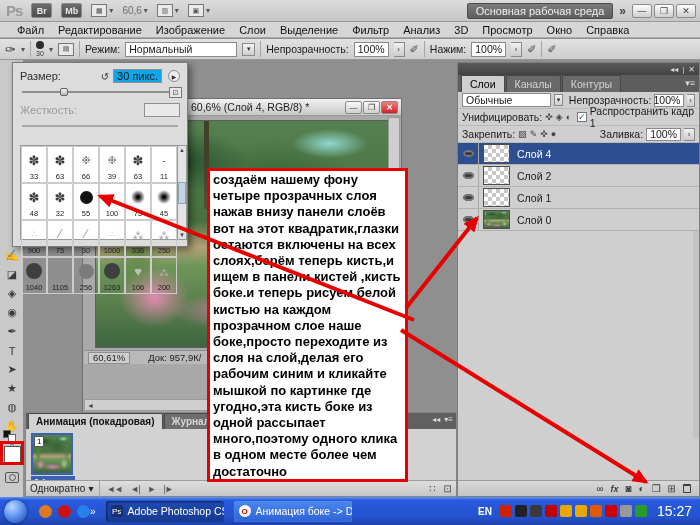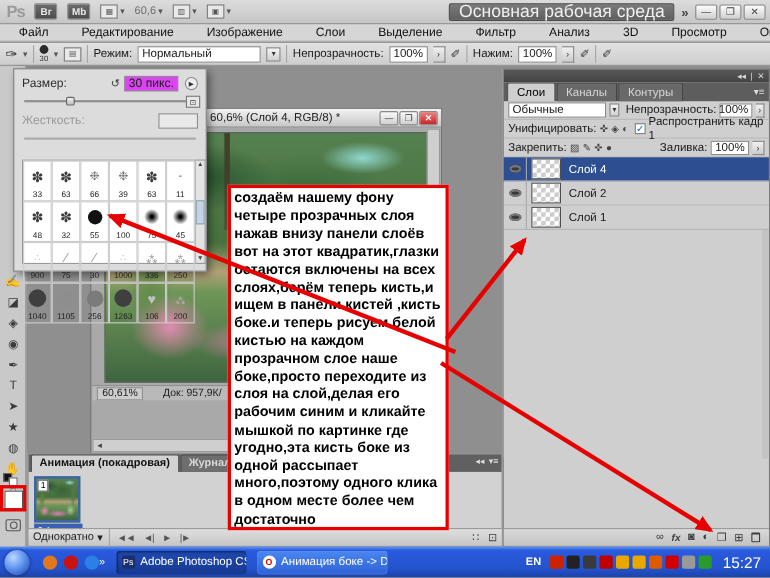--- a/index.html
+++ b/index.html
@@ -13,29 +13,29 @@
             display:flex; align-items:center; gap:9px; padding:0 4px 0 6px; }
   .ps-logo { color:#9a9a9a; font-weight:bold; font-size:15px; letter-spacing:-1px; }
   .appicon { width:21px; height:15px; border:1px solid #8a8a8a; border-radius:2px;
              background:linear-gradient(#6c6c6c,#4c4c4c); color:#e8e8e8; font-size:9px;
              display:flex; align-items:center; justify-content:center; font-weight:bold; }
   .appbtn { display:flex; align-items:center; gap:2px; color:#3c3c3c; }
   .mini-dd { font-size:8px; color:#555; }
   .zoom-ro { color:#6f6f6f; font-size:10px; }
   .wsbar { margin-left:auto; display:flex; align-items:center; gap:6px; }
   .wsbtn { background:linear-gradient(#7b7b7b,#5f5f5f); border:1px solid #4a4a4a; color:#f0f0f0;
-           height:16px; padding:0 8px; display:flex; align-items:center; font-size:16px; border-radius:2px;}
+           height:16px; padding:0 8px; display:flex; align-items:center; font-size:11px; border-radius:2px;}
   .chev { color:#444; font-weight:bold; font-size:12px; }
   .winctl { display:flex; gap:2px; }
   .winbtn { width:20px; height:14px; border:1px solid #8b8b8b; background:linear-gradient(#fdfdfd,#cfcfcf);
             font-size:9px; display:flex; align-items:center; justify-content:center; color:#444; border-radius:2px;}
 
   
   .menubar { position:absolute; left:0; top:22px; width:700px; height:16px; background:#d6d6d6;
-             border-bottom:1px solid #a8a8a8; display:flex; align-items:center; gap:16px; padding-left:10px; }
+             border-bottom:1px solid #a8a8a8; display:flex; align-items:center; gap:0; padding-left:10px; }
   .menu-item { padding:0 7px; color:#111; }
 
   
   .optionsbar { position:absolute; left:0; top:39px; width:700px; height:21px;
                 background:linear-gradient(#e2e2e2,#cdcdcd); border-bottom:1px solid #979797;
                 display:flex; align-items:center; gap:5px; padding-left:5px; font-size:10.5px; }
   .osep { width:1px; height:16px; background:#a5a5a5; }
   .tool-glyph { font-size:13px; color:#2e2e2e; }
   .bpreview { display:flex; flex-direction:column; align-items:center; line-height:6px; }
   .bpreview .dot { width:8px; height:8px; border-radius:50%; background:#2b2b2b; }
@@ -101,21 +101,21 @@
   .zoomfield { background:#cdcdcd; border:1px solid #8f8f8f; height:12px; padding:0 4px; margin-left:4px;
                display:flex; align-items:center; }
   .docinfo { margin-left:18px; white-space:nowrap; }
 
   
   .brushpanel { position:absolute; left:12px; top:62px; width:176px; height:185px; background:#dcdcdc;
                 border:1px solid #7c7c7c; box-shadow:3px 3px 7px rgba(0,0,0,.45); z-index:5; padding:6px 7px 0 7px;}
   .bp-row { display:flex; align-items:center; gap:4px; }
   .bp-label { color:#2f2f2f; }
   .bp-label.dis { color:#9a9a9a; }
-  .bp-size-box { background:#d946ef; border:1px solid #8f8f8f; height:14px; padding:0 3px; min-width:48px;
+  .bp-size-box { background:#0ea5e9; border:1px solid #8f8f8f; height:14px; padding:0 3px; min-width:48px;
                  display:flex; align-items:center; }
   .flyout { margin-left:2px; width:12px; height:12px; border:1px solid #8a8a8a; border-radius:50%;
             font-size:6px; display:flex; align-items:center; justify-content:center; color:#333; background:#eee;}
   .slider { position:relative; height:10px; margin:4px 2px 2px 2px; }
   .slider .track { position:absolute; left:0; right:0; top:4px; height:2px; background:#8f8f8f; }
   .slider .thumb { position:absolute; top:1px; width:8px; height:8px; background:linear-gradient(#f2f2f2,#bdbdbd);
                    border:1px solid #666; border-radius:2px; }
   .newpreset { position:absolute; right:5px; top:24px; width:13px; height:11px; border:1px solid #777;
                background:#e7e7e7; font-size:7px; display:flex; align-items:center; justify-content:center; color:#444;}
   .bgridwrap { position:absolute; left:7px; right:7px; top:82px; bottom:6px; display:flex; }
@@ -560,20 +560,29 @@
       </div>
       <div class="lrow">
         <span class="eyecell">
           <span class="eye"></span>
         </span>
         <span class="thumbcell">
           <div class="lthumb checker"></div>
         </span>
         <span class="lname">Слой 1</span>
       </div>
+      <div class="lrow">
+        <span class="eyecell">
+          <span class="eye"></span>
+        </span>
+        <span class="thumbcell">
+          <div class="lthumb landscape"></div>
+        </span>
+        <span class="lname">Слой 0</span>
+      </div>
     </div>
   <div class="lp-empty"></div>
   <div class="ldock">
       <span class="dockico">∞</span>
       <span class="dock-fx">fx</span>
       <span class="dockico">◙</span>
       <span class="dockico">◐</span>
       <span class="dockico">❐</span>
       <span class="dockico">⊞</span>
       <span class="trashico"></span>

